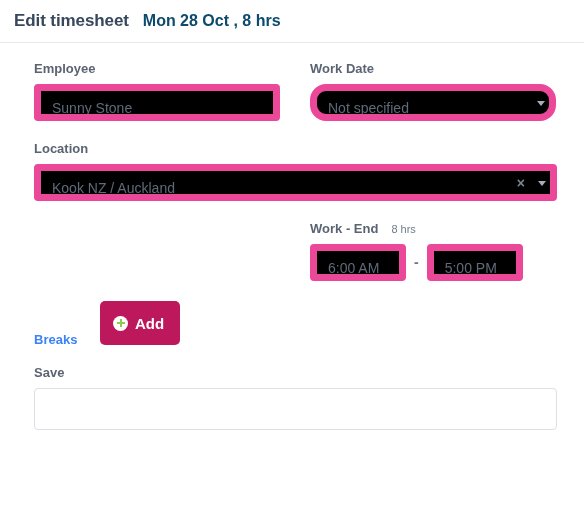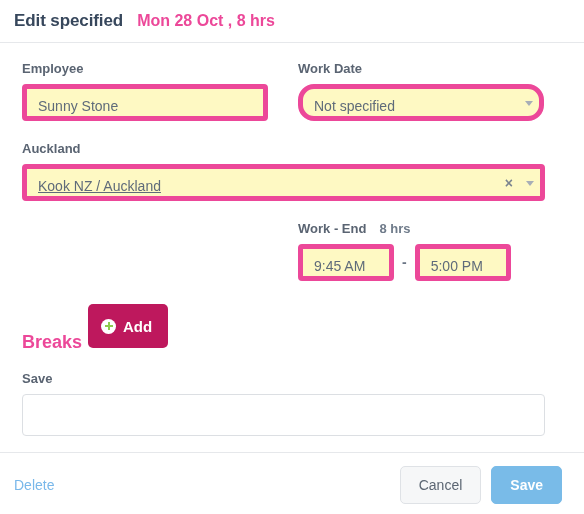--- a/index.html
+++ b/index.html
@@ -39,29 +39,29 @@
   .modal-title {
     font-size: 17px;
     font-weight: bold;
     color: #37475c;
     letter-spacing: -0.1px;
     white-space: nowrap;
   }
   .modal-subtitle {
     font-size: 16px;
     font-weight: bold;
-    color: #ec4899;
+    color: #0c4a6e;
     margin-left: 14px;
     white-space: nowrap;
   }
 
   
   .modal-body {
     flex: 1 1 auto;
-    padding: 18px 22px 0 22px;
+    padding: 18px 22px 0 34px;
     box-sizing: border-box;
   }
 
   .row {
     display: flex;
     align-items: flex-start;
   }
   .col-left {
     width: 276px;
     flex: 0 0 276px;
@@ -77,33 +77,33 @@
 
   .field-label {
     display: block;
     font-size: 13px;
     font-weight: bold;
     color: #5a6472;
     margin-bottom: 7px;
     line-height: 16px;
   }
   .label-inline-note {
-    font-size: 13px;
-    font-weight: bold;
+    font-size: 11px;
+    font-weight: normal;
     color: #6f7b8a;
     margin-left: 13px;
   }
 
   
   .input {
     box-sizing: border-box;
     height: 37px;
-    border: 5px solid #ec4899;
+    border: 7px solid #ec4899;
     border-radius: 4px;
-    background: #fef9c3;
+    background: #000000;
     font-family: "Liberation Sans", sans-serif;
     font-size: 14px;
     color: #5f6b7a;
     padding: 0 11px;
     line-height: 35px;
     white-space: nowrap;
     overflow: hidden;
     text-overflow: ellipsis;
     outline: none;
     display: block;
@@ -158,23 +158,23 @@
   }
 
   
   .breaks-row {
     display: flex;
     align-items: center;
     margin-bottom: 18px;
     margin-top: 2px;
   }
   .breaks-label {
-    font-size: 18px;
-    font-weight: bold;
-    color: #ec4899;
+    font-size: 13px;
+    font-weight: bold;
+    color: #3b82f6;
     width: 66px;
     flex: 0 0 66px;
     margin-top: 33px;
   }
   .btn-add {
     display: inline-flex;
     align-items: center;
     gap: 7px;
     background: #be185d;
     border: none;
@@ -267,21 +267,21 @@
     font-weight: bold;
     border-color: #79bbe8;
   }
 </style>
 </head>
 <body>
 
 <div class="modal">
 
   <div class="modal-header">
-    <span class="modal-title">Edit specified</span>
+    <span class="modal-title">Edit timesheet</span>
     <span class="modal-subtitle">Mon 28 Oct , 8 hrs</span>
   </div>
 
   <div class="modal-body">
 
     <div class="row">
       <div class="col-left">
         <div class="field">
           <span class="field-label">Employee</span>
           <div class="input wide-half">Sunny Stone</div>
@@ -292,40 +292,40 @@
           <span class="field-label">Work Date</span>
           <div class="select-wrap">
             <div class="input wide-half has-chevron">Not specified</div>
             <span class="chevron"></span>
           </div>
         </div>
       </div>
     </div>
 
     <div class="field">
-      <span class="field-label">Auckland</span>
+      <span class="field-label">Location</span>
       <div class="select-wrap">
         <div class="input full has-clear">Kook NZ / Auckland</div>
         <span class="clear-x">×</span>
         <span class="chevron"></span>
       </div>
     </div>
 
     <div class="row">
       <div class="col-left">
         <div class="field">
         </div>
       </div>
       <div class="col-right">
         <div class="field">
           <span class="field-label">
             <span>Work - End</span><span class="label-inline-note">8 hrs</span>
           </span>
           <div class="time-group">
-            <div class="input time">9:45 AM</div>
+            <div class="input time">6:00 AM</div>
             <span class="time-dash">-</span>
             <div class="input time">5:00 PM</div>
           </div>
         </div>
       </div>
     </div>
 
     <div class="breaks-row">
       <span class="breaks-label">Breaks</span>
       <button class="btn-add">
@@ -334,20 +334,14 @@
       </button>
     </div>
 
     <div class="field">
       <span class="field-label">Save</span>
       <textarea class="notes-area" placeholder="" style=""></textarea>
     </div>
 
   </div>
 
-  <div class="modal-footer">
-    <a class="delete-link">Delete</a>
-    <span class="footer-spacer"></span>
-    <button class="btn btn-cancel">Cancel</button>
-    <button class="btn btn-save">Save</button>
-  </div>
 
 </div>
 
 </body></html>

